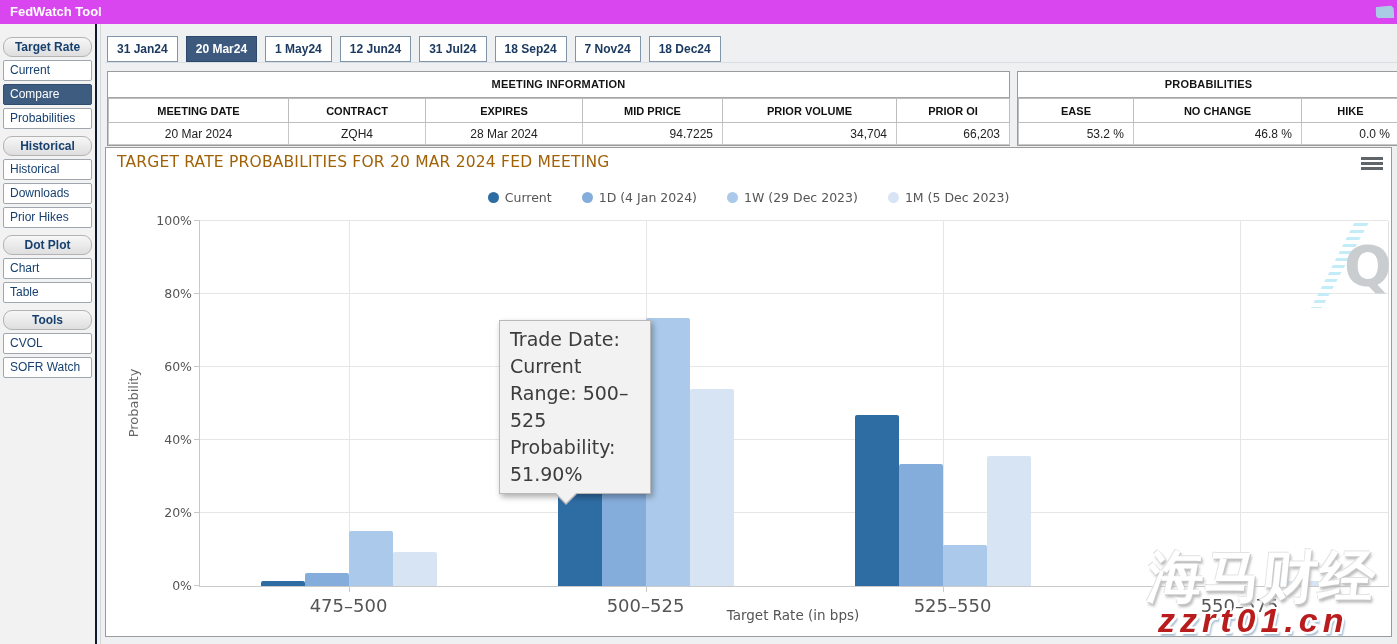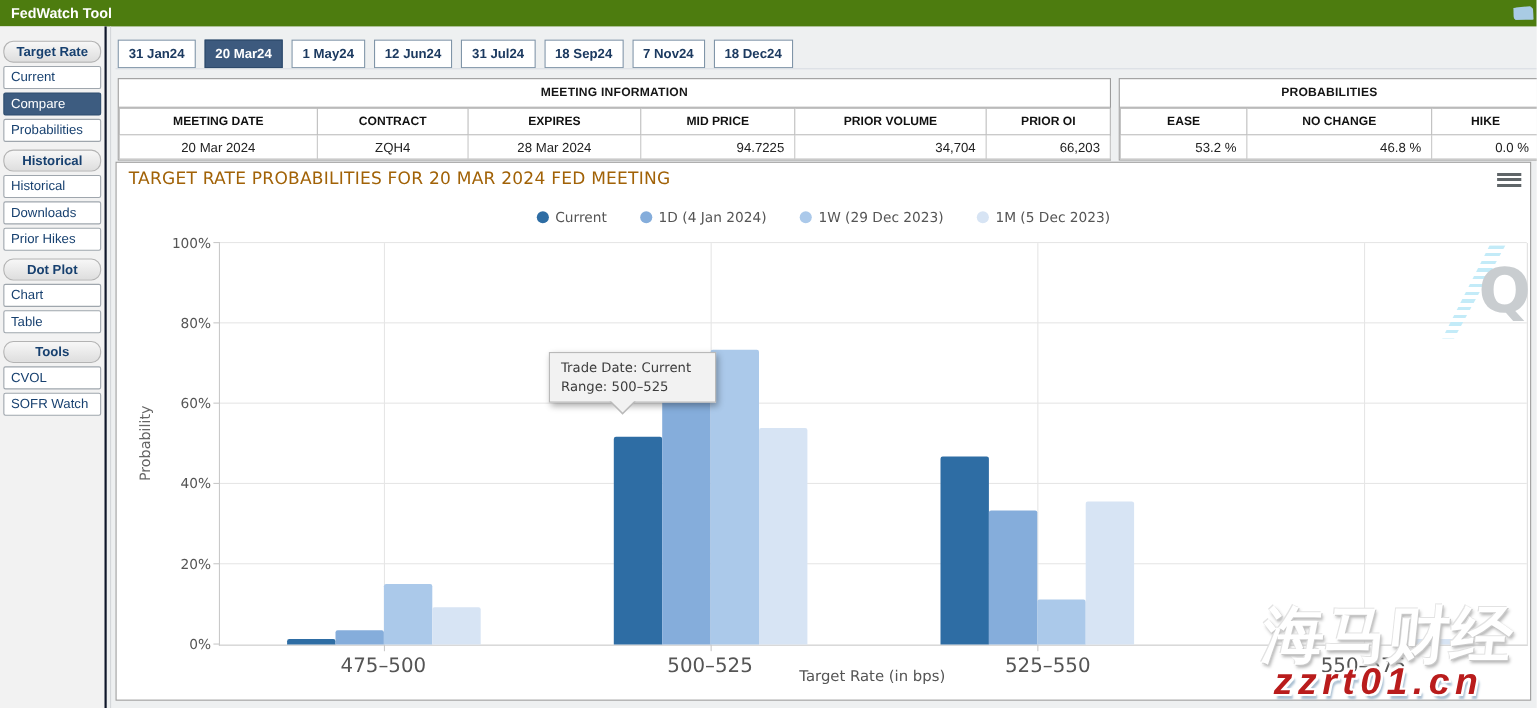--- a/index.html
+++ b/index.html
@@ -1,19 +1,19 @@
 <!DOCTYPE html>
 <html><head>
 <meta charset="utf-8">
 <style>
   html,body{margin:0;padding:0}
   body{width:1397px;height:644px;overflow:hidden;position:relative;background:#eef0f1;
        font-family:"Liberation Sans",sans-serif;-webkit-font-smoothing:antialiased}
   
-  .hdr{position:absolute;left:0;top:0;right:0;height:24px;background:#4d7c0f;color:#fff;
+  .hdr{position:absolute;left:0;top:0;right:0;height:24px;background:#d946ef;color:#fff;
        font-size:13px;font-weight:bold;line-height:24px;padding-left:10px;box-sizing:border-box}
   .hdr-ic{position:absolute;right:2px;top:5px;width:20px;height:15px;background:#a9cbe4;
        border-radius:2px 8px 2px 9px;transform:rotate(-14deg);clip-path:polygon(12% 0,100% 18%,88% 100%,0 72%)}
   
   .sbar{position:absolute;left:0;top:24px;width:97px;bottom:0;background:#f2f2f2;
         border-right:2px solid #0f172a;box-sizing:border-box;padding-top:6px}
   .sbar2{position:absolute;left:100px;top:24px;bottom:0;width:1px;background:#d4d7da}
   .sb-h{margin:7px 3px 3px;background:linear-gradient(#f7f7f7,#dedede);border:1px solid #b3b3b3;
         border-radius:9px;text-align:center;font-size:12px;font-weight:bold;color:#17406f;
         height:18px;line-height:18px}
@@ -52,21 +52,21 @@
   .ylab{position:absolute;left:-60px;width:52px;text-align:right;font-size:12.5px;color:#555}
   .xtick{position:absolute;bottom:-6px;width:1px;height:6px;background:#c9c9c9}
   .xlab{position:absolute;top:100%;margin-top:9px;transform:translateX(-50%);font-size:18px;color:#555;white-space:nowrap}
   .group{position:absolute;bottom:0;display:flex;align-items:flex-end;justify-content:center}
   .bar{width:44px;border-radius:2px 2px 0 0}
   .ytitle{position:absolute;left:27px;top:255px;transform:translate(-50%,-50%) rotate(-90deg);
           font-size:13px;color:#666;white-space:nowrap}
   .xtitle{position:absolute;left:93px;width:1188px;top:459px;text-align:center;font-size:13.5px;color:#555}
   
   .tip{position:absolute;left:393px;top:172px;width:152px;box-sizing:border-box;background:#f2f2f2;
-       border:1px solid #b9b9b9;border-radius:0;padding:5px 10px;font-size:12px;color:#3c3c3c;
+       border:1px solid #b9b9b9;border-radius:0;padding:5px 10px;font-size:19px;color:#3c3c3c;
        line-height:1.42;box-shadow:2px 3px 6px rgba(0,0,0,.33);z-index:6}
   .tip:before{content:"";position:absolute;left:54px;bottom:-12px;border:12px solid transparent;
        border-bottom:0;border-top-color:#b9b9b9}
   .tip:after{content:"";position:absolute;left:55px;bottom:-10px;border:11px solid transparent;
        border-bottom:0;border-top-color:#f2f2f2}
   
   .q-stripes{position:absolute;left:1205px;top:75px;width:60px;height:85px;z-index:3;
        background:repeating-linear-gradient(to bottom,#c3ebf8 0 3px,transparent 3px 7px);
        clip-path:polygon(72% 0,96% 0,18% 100%,0 100%)}
   .q-mark{position:absolute;left:1238px;top:85px;font-size:56px;font-weight:bold;color:#c9cdd0;
@@ -247,20 +247,21 @@
         <div class="bar" style="height: 0px; background: rgb(133, 173, 219);"></div>
         <div class="bar" style="height: 0px; background: rgb(171, 201, 234);"></div>
         <div class="bar" style="height: 5.475px; background: rgb(215, 228, 244);"></div>
       </div>
     </div>
   <div class="xtitle">Target Rate (in bps)</div>
 
   <div class="tip">
     <div>Trade Date: Current</div>
     <div>Range: 500–525</div>
+    <div>Probability: 51.90%</div>
   </div>
 
   <div class="q-stripes"></div>
   <div class="q-mark">Q</div>
 </div>
 
 <div class="wm-name">海马财经</div>
 <div class="wm-url">zzrt01.cn</div>
 
 </body></html>

